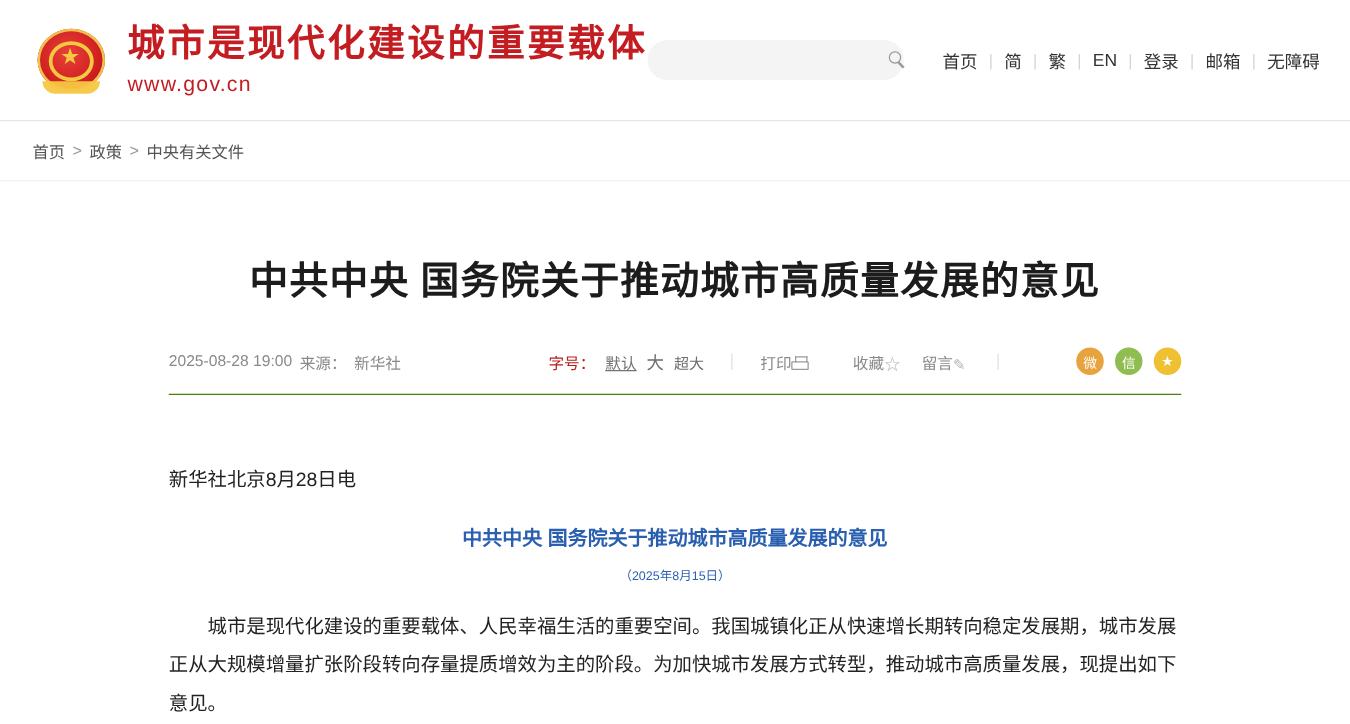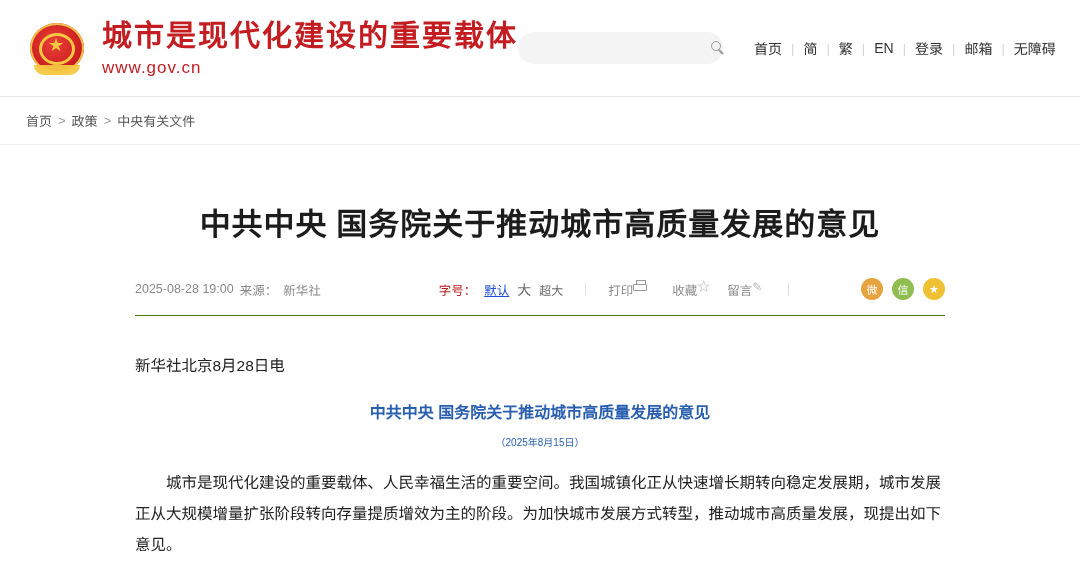--- a/index.html
+++ b/index.html
@@ -179,30 +179,30 @@
   .meta-left { display: flex; align-items: center; gap: 6px; }
   .meta-left .src-name { color: #8a8a8a; }
   .meta-center {
     margin-left: 118px;
     display: flex;
     align-items: center;
     gap: 8px;
   }
   .meta-center .fs-label { color: #b91c1c; }
   .meta-center .fs-opt { color: #6d6d6d; }
-  .meta-center .fs-opt.active { color: #1d4ed8; text-decoration: underline; }
+  .meta-center .fs-opt.active { color: #737373; text-decoration: underline; }
   .meta-center .fs-big { font-size: 14px; }
   .meta-center .fs-xl { font-size: 12px; }
   .vline {
     display: inline-block;
     width: 1px; height: 13px;
     background: #e0e0e0;
     margin: 0 14px;
   }
-  .meta-actions { display: flex; align-items: flex-start; gap: 0; font-family: Liberation Serif, serif; }
+  .meta-actions { display: flex; align-items: flex-end; gap: 0; font-family: Liberation Serif, serif; }
   .icon-sm {
     display: inline-block;
     width: 14px; height: 14px;
     position: relative;
     vertical-align: middle;
   }
   .printer-icon i {
     position: absolute;
     left: 0; top: 4px;
     width: 14px; height: 7px;
@@ -227,21 +227,21 @@
     align-items: center;
     justify-content: center;
     font-size: 11px;
     color: #fff;
   }
   .share-weibo { background: #e6a33e; }
   .share-wechat { background: #8fbd4f; }
   .share-qzone { background: #f0c033; }
 
   .body-text {
-    margin-top: 34px;
+    margin-top: 53px;
     font-size: 15.5px;
     line-height: 2.0;
     color: #222;
     font-family: "Liberation Sans", "DejaVu Sans", sans-serif;
   }
   .dateline { margin-bottom: 14px; }
   .doc-head {
     text-align: center;
     color: #2a5fb0;
     font-weight: bold;
@@ -319,21 +319,21 @@
       <span class="fs-opt active">默认</span>
       <span class="fs-opt fs-big">大</span>
       <span class="fs-opt fs-xl">超大</span>
       <span class="vline"></span>
       <div class="meta-actions">
         <span>打印</span>
         <span class="icon-sm printer-icon">
             <i></i>
           </span>
       </div>
-      <div class="meta-actions" style="margin-left:17px">
+      <div class="meta-actions" style="margin-left:27px">
         <span>收藏</span>
         <span class="icon-sm star-icon">☆</span>
       </div>
       <div class="meta-actions" style="margin-left:8px">
         <span>留言</span>
         <span class="icon-sm pen-icon">✎</span>
       </div>
       <span class="vline"></span>
     </div>
 

